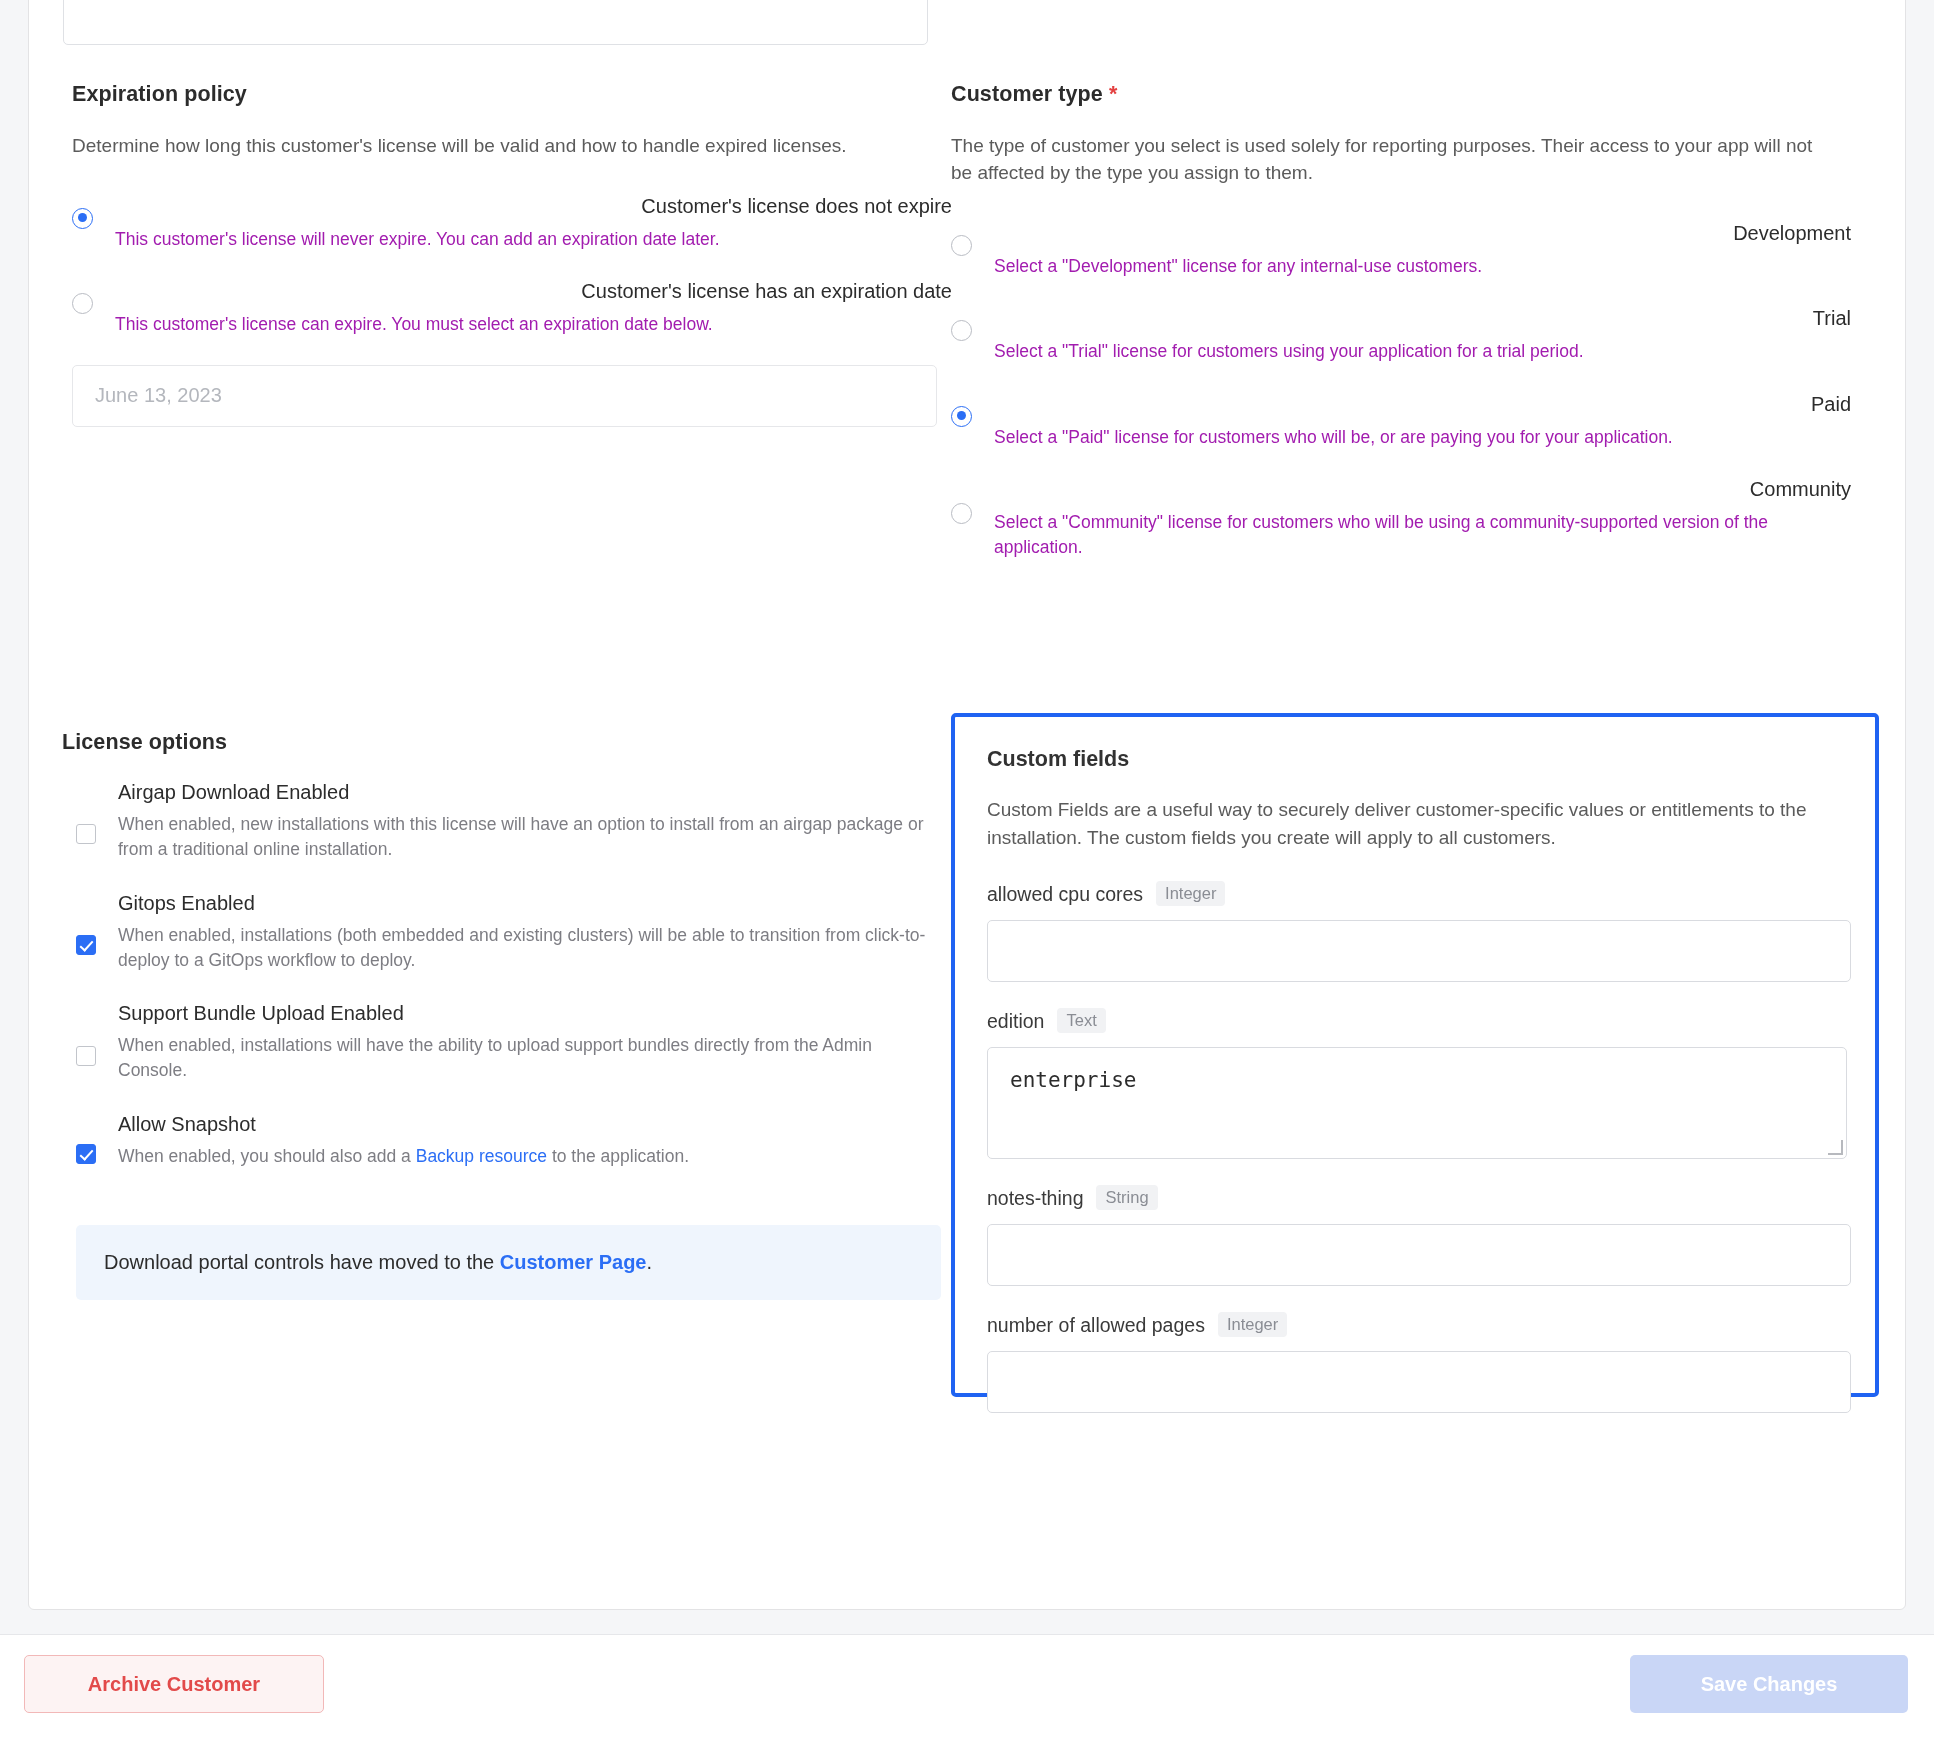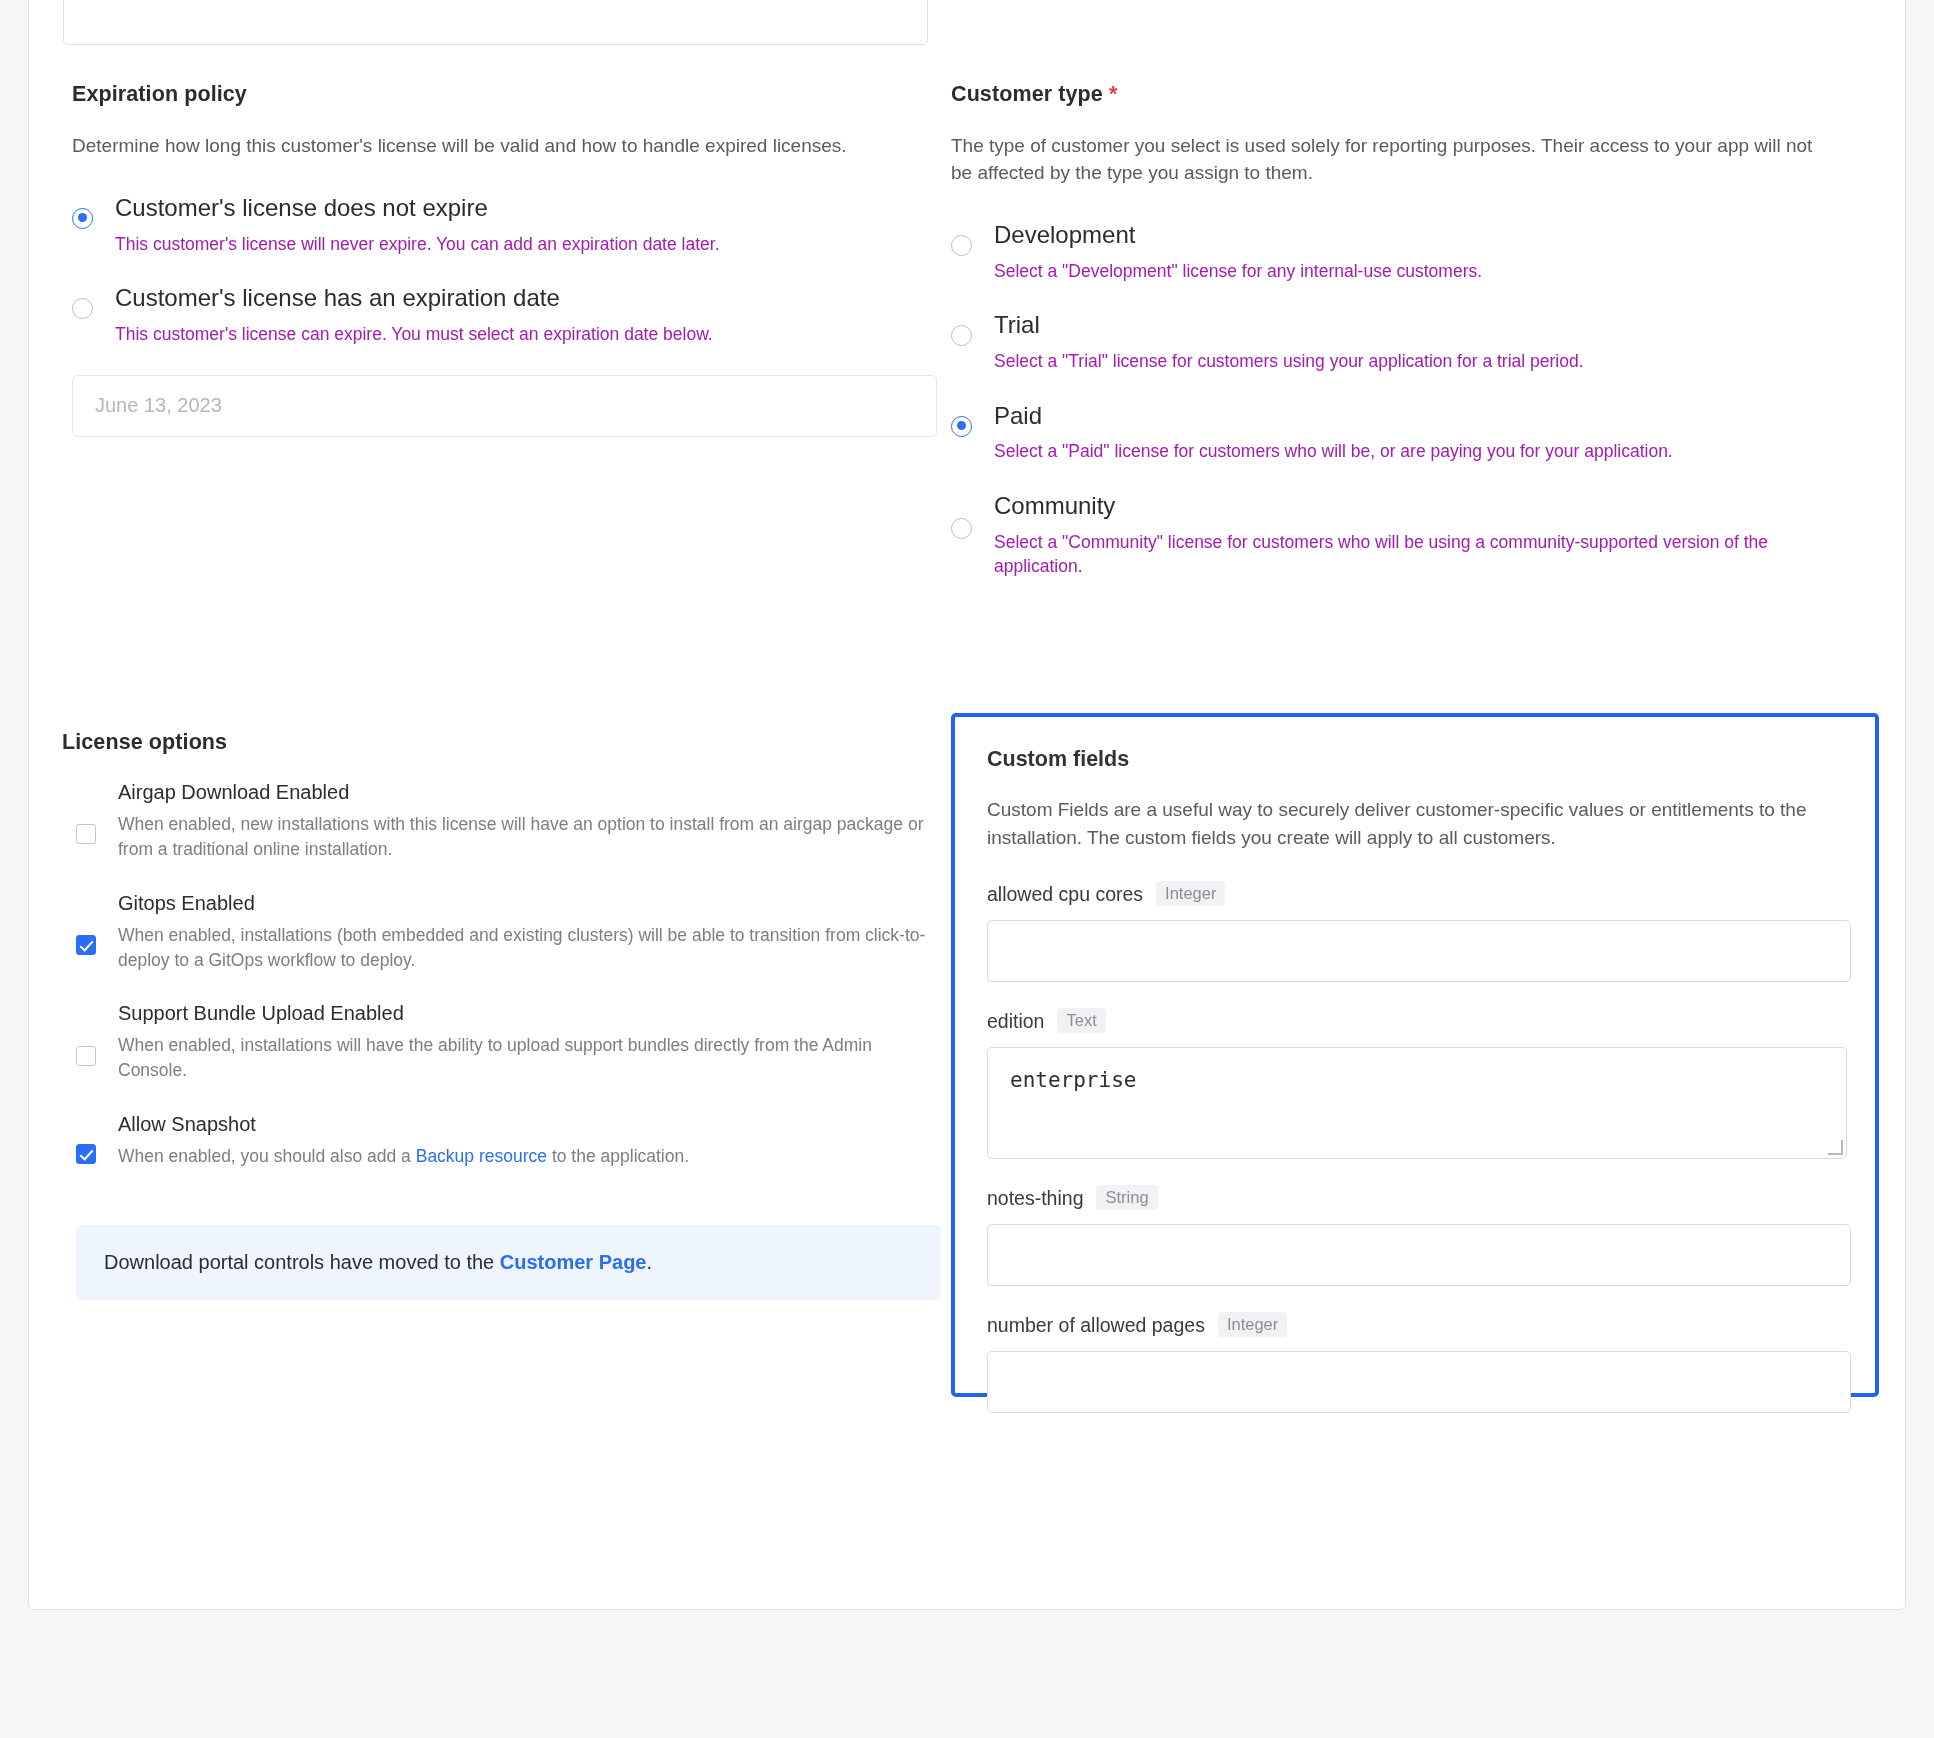--- a/index.html
+++ b/index.html
@@ -80,24 +80,25 @@
   .radio-ctrl.checked::after {
     content: "";
     position: absolute;
     left: 4.5px; top: 4.5px;
     width: 9px; height: 9px;
     border-radius: 50%;
     background: #2b6ef5;
   }
   .radio-body { flex: 1 1 auto; }
   .radio-title {
-    font-size: 24px;
+    font-size: 20px;
     color: #2c2c2c;
     margin-bottom: 9px;
     line-height: 1.2;
+    text-align: right;
   }
   .radio-sub {
     font-size: 17.5px;
     color: #a21caf;
     line-height: 1.4;
   }
   .radio-row.align-left .radio-ctrl { margin-top: 26px; }
   .radio-row.align-mid .radio-ctrl { margin-top: 14px; }
 
   
@@ -444,14 +445,18 @@
     </div>
     <div class="cf-input"></div>
 
     <div class="cf-label-row">
       <span class="cf-name">number of allowed pages</span>
       <span class="cf-type">Integer</span>
     </div>
     <div class="cf-input"></div>
   </div>
 
+  <div class="footer">
+    <div class="btn-archive">Archive Customer</div>
+    <div class="btn-save">Save Changes</div>
+  </div>
 
 </div>
 
 </body></html>

